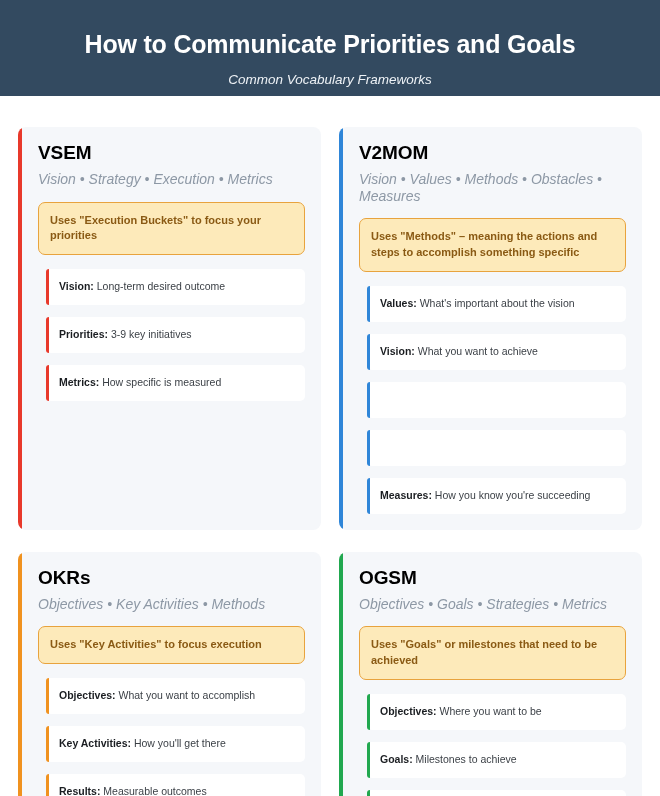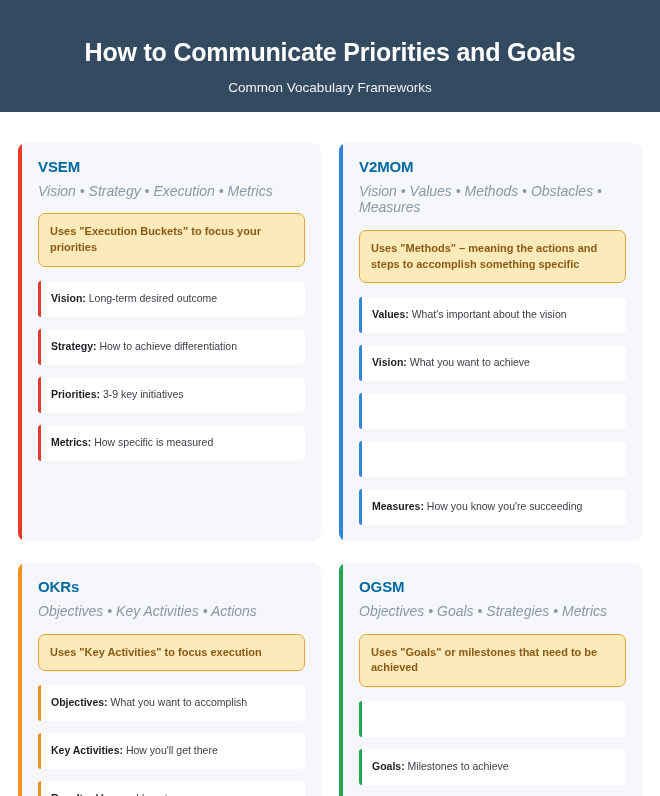--- a/index.html
+++ b/index.html
@@ -16,39 +16,40 @@
     width: 660px;
     height: 796px;
     background: #ffffff;
     position: relative;
     overflow: hidden;
   }
 
   
   .header {
     width: 660px;
-    height: 112px;
+    height: 96px;
     background: #334a60;
     display: flex;
     flex-direction: column;
     align-items: center;
     justify-content: center;
     padding-top: 20px;
   }
   .header-title {
     color: #ffffff;
     font-size: 25px;
     font-weight: bold;
     letter-spacing: -0.2px;
     text-align: center;
     line-height: 1.2;
   }
   .header-subtitle {
     color: #eef2f6;
     font-size: 13.5px;
+    font-style: italic;
     text-align: center;
     margin-top: 13px;
   }
 
   
   .grid {
     padding: 31px 18px 0 18px;
     display: grid;
     grid-template-columns: 1fr 1fr;
     column-gap: 18px;
@@ -68,23 +69,23 @@
   .card-accent {
     position: absolute;
     left: 0;
     top: 0;
     bottom: 0;
     width: 4px;
     border-radius: 8px 0 0 8px;
   }
 
   .card-title {
-    font-size: 15px;
-    font-weight: bold;
-    color: #0369a1;
+    font-size: 19px;
+    font-weight: bold;
+    color: #000000;
     letter-spacing: -0.1px;
     line-height: 1.1;
   }
   .card-subtitle {
     font-size: 14px;
     font-style: italic;
     color: #8d98a5;
     margin-top: 7px;
     line-height: 1.2;
   }
@@ -113,20 +114,21 @@
     position: relative;
     background: #ffffff;
     border-radius: 5px;
     padding: 10px 12px 10px 13px;
     font-size: 10.5px;
     color: #32373d;
     line-height: 1.3;
     min-height: 36px;
     display: flex;
     align-items: center;
+    margin-left: 8px;
   }
   .row-accent {
     position: absolute;
     left: 0;
     top: 0;
     bottom: 0;
     width: 3px;
     border-radius: 5px 0 0 5px;
   }
   .row-label {
@@ -152,24 +154,20 @@
       <div class="card-title">VSEM</div>
       <div class="card-subtitle">Vision • Strategy • Execution • Metrics</div>
       <div class="callout">Uses "Execution Buckets" to focus your priorities</div>
       <div class="rows">
         <div class="row">
           <div class="row-accent" style="background: rgb(232, 57, 43);"></div>
           <span><span class="row-label">Vision:</span><span class="row-desc"> Long-term desired outcome</span></span>
         </div>
         <div class="row">
           <div class="row-accent" style="background: rgb(232, 57, 43);"></div>
-          <span><span class="row-label">Strategy:</span><span class="row-desc"> How to achieve differentiation</span></span>
-        </div>
-        <div class="row">
-          <div class="row-accent" style="background: rgb(232, 57, 43);"></div>
           <span><span class="row-label">Priorities:</span><span class="row-desc"> 3-9 key initiatives</span></span>
         </div>
         <div class="row">
           <div class="row-accent" style="background: rgb(232, 57, 43);"></div>
           <span><span class="row-label">Metrics:</span><span class="row-desc"> How specific is measured</span></span>
         </div>
       </div>
     </div>
 
     <div class="card">
@@ -195,21 +193,21 @@
         <div class="row">
           <div class="row-accent" style="background: rgb(47, 134, 216);"></div>
           <span><span class="row-label">Measures:</span><span class="row-desc"> How you know you're succeeding</span></span>
         </div>
       </div>
     </div>
 
     <div class="card">
       <div class="card-accent" style="background: rgb(240, 146, 31);"></div>
       <div class="card-title">OKRs</div>
-      <div class="card-subtitle">Objectives • Key Activities • Actions</div>
+      <div class="card-subtitle">Objectives • Key Activities • Methods</div>
       <div class="callout">Uses "Key Activities" to focus execution</div>
       <div class="rows">
         <div class="row">
           <div class="row-accent" style="background: rgb(240, 146, 31);"></div>
           <span><span class="row-label">Objectives:</span><span class="row-desc"> What you want to accomplish</span></span>
         </div>
         <div class="row">
           <div class="row-accent" style="background: rgb(240, 146, 31);"></div>
           <span><span class="row-label">Key Activities:</span><span class="row-desc"> How you'll get there</span></span>
         </div>
@@ -221,20 +219,21 @@
     </div>
 
     <div class="card">
       <div class="card-accent" style="background: rgb(33, 168, 79);"></div>
       <div class="card-title">OGSM</div>
       <div class="card-subtitle">Objectives • Goals • Strategies • Metrics</div>
       <div class="callout">Uses "Goals" or milestones that need to be achieved</div>
       <div class="rows">
         <div class="row">
           <div class="row-accent" style="background: rgb(33, 168, 79);"></div>
+          <span><span class="row-label">Objectives:</span><span class="row-desc"> Where you want to be</span></span>
         </div>
         <div class="row">
           <div class="row-accent" style="background: rgb(33, 168, 79);"></div>
           <span><span class="row-label">Goals:</span><span class="row-desc"> Milestones to achieve</span></span>
         </div>
         <div class="row">
           <div class="row-accent" style="background: rgb(33, 168, 79);"></div>
           <span><span class="row-label">Strategies:</span><span class="row-desc"> How you'll get there</span></span>
         </div>
 

